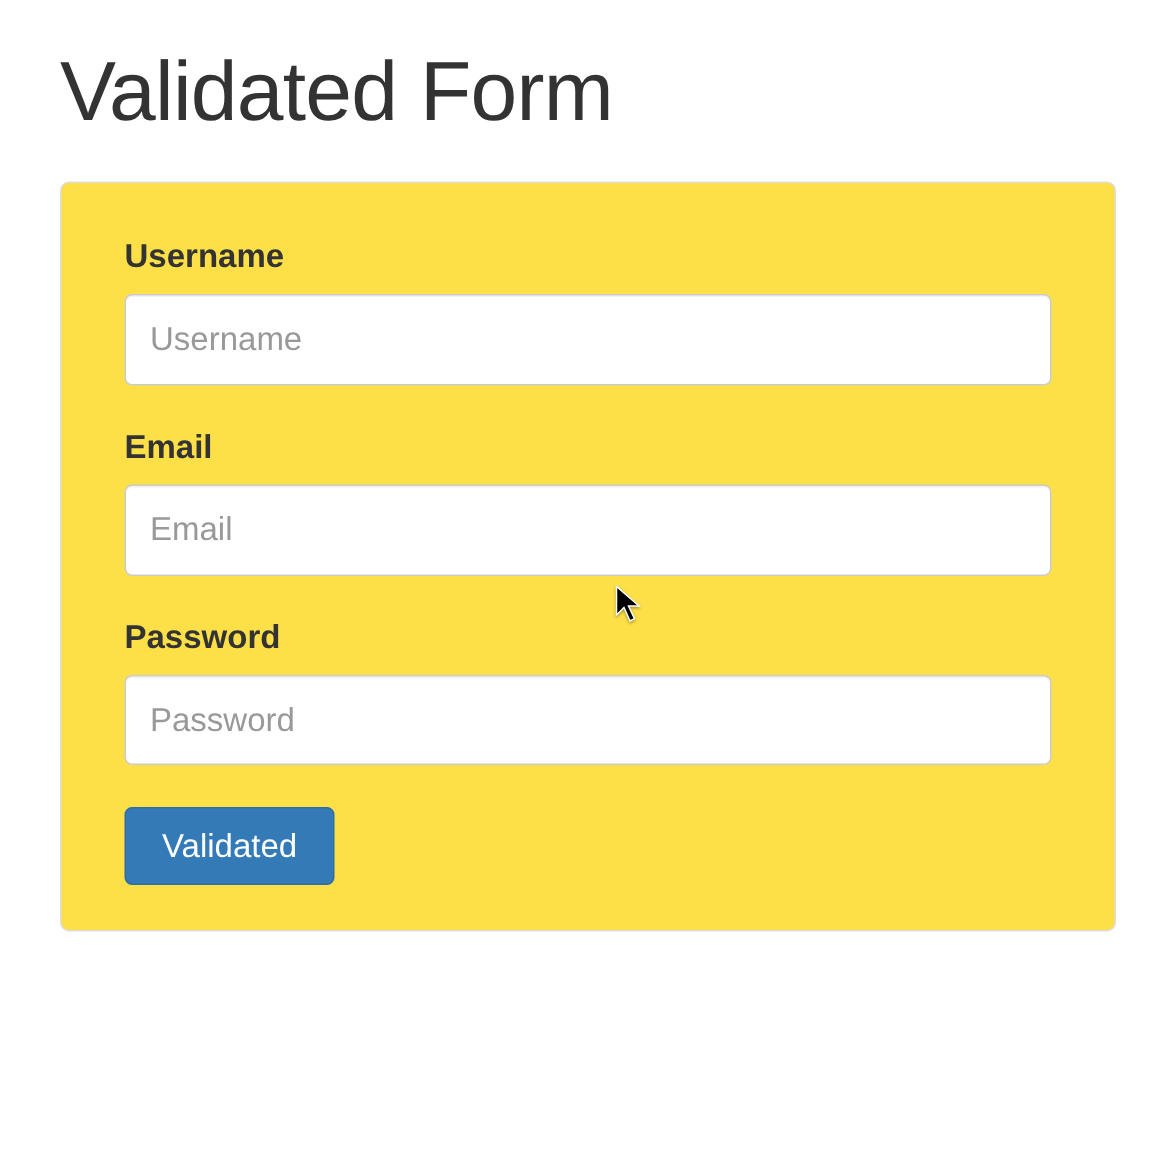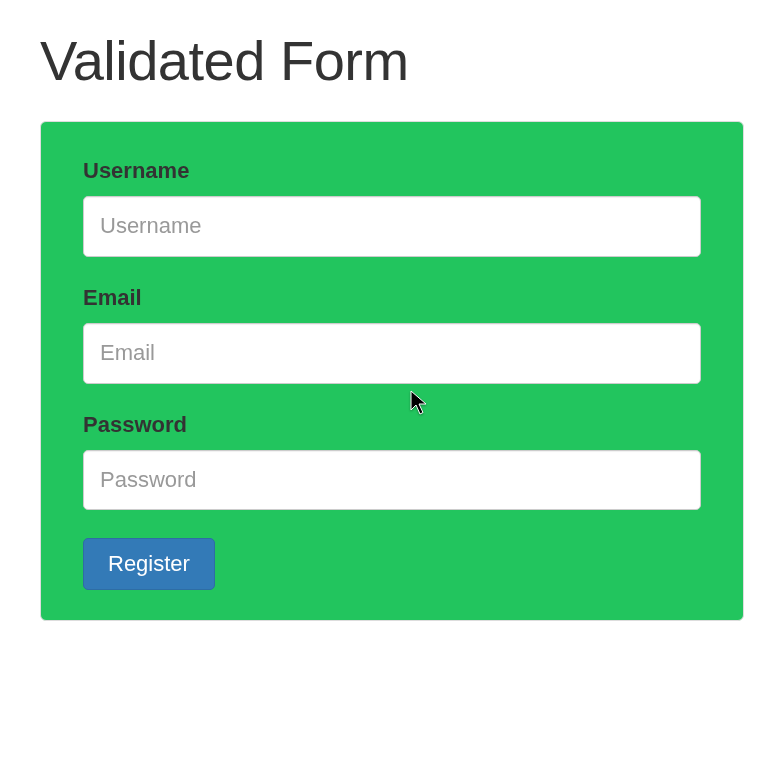--- a/index.html
+++ b/index.html
@@ -19,21 +19,21 @@
       font-weight: 500;
       color: #333;
       margin-bottom: 28px;
       margin-top: 8px;
       letter-spacing: -0.5px;
     }
     .form-card {
       border: 1px solid #ddd;
       border-radius: 6px;
       padding: 36px 42px 30px 42px;
-      background: #22c55e;
+      background: #fde047;
     }
     .form-group {
       margin-bottom: 28px;
     }
     .form-label {
       display: block;
       font-weight: 700;
       font-size: 22px;
       margin-bottom: 12px;
       color: #333;
@@ -91,21 +91,21 @@
   <div class="form-group">
     <label class="form-label">Email</label>
     <input type="text" class="form-control" placeholder="Email" style="">
   </div>
 
   <div class="form-group">
     <label class="form-label">Password</label>
     <input type="password" class="form-control" placeholder="Password" style="">
   </div>
 
-  <button class="btn-primary">Register</button>
+  <button class="btn-primary">Validated</button>
 
 </div>
 
 <div class="cursor">
   <svg width="20" height="26" viewBox="0 0 20 26">
     <path d="M1 1 L1 20 L6 15 L10 24 L13 22.5 L9 14 L16 14 Z" fill="#000" stroke="#fff" stroke-width="1"></path>
   </svg>
 </div>
 
 </body></html>

